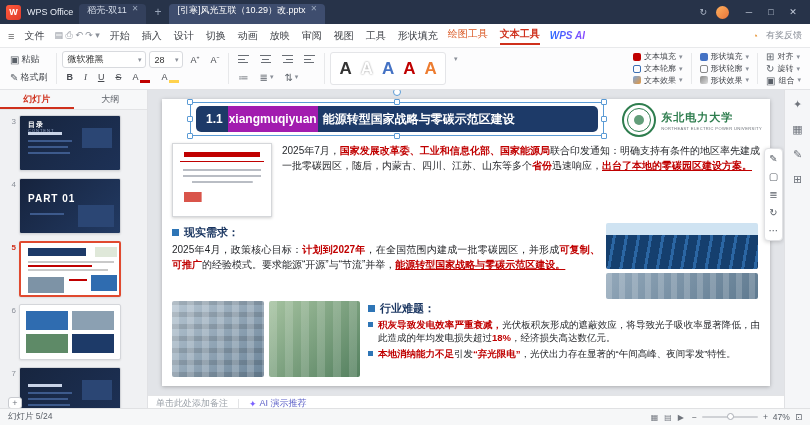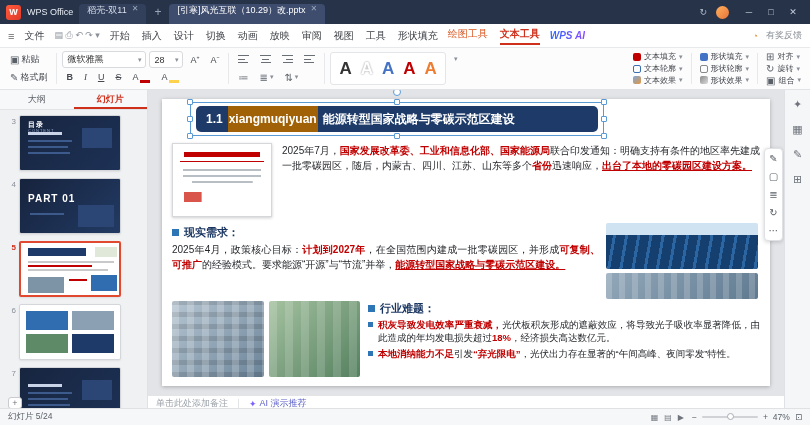--- a/index.html
+++ b/index.html
@@ -78,21 +78,21 @@
 .thumb-label{position:absolute;left:8px;top:4px;color:#fff;font-size:7px;font-weight:bold;letter-spacing:1px}
 .thumb-label.big{top:14px;font-size:10px}
 .thumb-sub{position:absolute;left:8px;top:12px;color:#93a4c4;font-size:4px;letter-spacing:1px}
 .new-slide{position:absolute;bottom:2px;left:8px;width:14px;height:12px;border:1px solid #c9cbd0;border-radius:3px;background:#fff;color:#70757d;font-size:9px;display:flex;align-items:center;justify-content:center}
 
 
 .canvas{position:absolute;top:90px;left:148px;right:26px;bottom:30px;background:#e2e4e8;overflow:hidden}
 .slide{position:absolute;left:14px;top:9px;width:608px;height:287px;background:#fff;box-shadow:0 1px 4px rgba(0,0,0,.25)}
 .sel-box{position:absolute;left:28px;top:3px;width:414px;height:34px;border:1px solid #5b9bd5}
 .slide-title-bar{position:absolute;inset:3px 5px;background:#1d3a68;border-radius:5px;display:flex;align-items:center;padding:0 10px;gap:5px;color:#fff;font-weight:bold;font-size:12px;white-space:nowrap;overflow:hidden}
-.t-hl{background:#a16207;padding:17px 1px}
+.t-hl{background:#a21caf;padding:17px 1px}
 .h{position:absolute;width:6px;height:6px;background:#fff;border:1px solid #5b9bd5;border-radius:1px}
 .h.nw{left:-4px;top:-4px}.h.ne{right:-4px;top:-4px}.h.sw{left:-4px;bottom:-4px}.h.se{right:-4px;bottom:-4px}
 .h.w{left:-4px;top:50%;margin-top:-3px}.h.e{right:-4px;top:50%;margin-top:-3px}.h.n{left:50%;margin-left:-3px;top:-4px}.h.s{left:50%;margin-left:-3px;bottom:-4px}
 .rot{position:absolute;left:50%;top:-15px;width:8px;height:8px;margin-left:-4px;border:1.5px solid #5b9bd5;border-radius:50%;background:#fff}
 .logo{position:absolute;right:8px;top:4px;display:flex;align-items:center;gap:5px}
 .logo-circle{width:34px;height:34px;border-radius:50%;border:2.5px solid #2e7d4e;position:relative}
 .logo-circle::before{content:"";position:absolute;inset:3px;border:1.5px solid #2e7d4e;border-radius:50%}
 .logo-circle::after{content:"";position:absolute;inset:10px;background:#2e7d4e;border-radius:50%;opacity:.75}
 .logo-cn{color:#2e7d4e;font-weight:bold;font-size:11px;letter-spacing:1px}
 .logo-en{color:#6a6f76;font-size:4px;letter-spacing:.4px;margin-top:1px}
@@ -315,22 +315,22 @@
       <button class="tb-btn">
           <span class="gly">▣</span>
           <span>组合</span>
           <span class="caret">▾</span>
         </button>
     </div>
   </div>
 
   <div class="left-panel">
     <div id="panel-tabs">
+        <div class="panel-tab active">幻灯片</div>
         <div class="panel-tab">大纲</div>
-        <div class="panel-tab active">幻灯片</div>
       </div>
     <div id="thumb-list">
         <div class="thumb-row">
           <div class="thumb-num">3</div>
           <div class="thumb dark">
             <div class="thumb-label">目录</div>
             <div class="thumb-sub">CONTENT</div>
           </div>
         </div>
         <div class="thumb-row">
@@ -368,20 +368,27 @@
         <span class="h sw"></span>
         <span class="h s"></span>
         <span class="h se"></span>
         <div class="slide-title-bar">
           <span>1.1</span>
           <span class="t-hl">xiangmuqiyuan</span>
           <span>能源转型国家战略与零碳示范区建设</span>
         </div>
       </div>
 
+      <div class="logo">
+        <div class="logo-circle"></div>
+        <div>
+          <div class="logo-cn">东北电力大学</div>
+          <div class="logo-en">NORTHEAST ELECTRIC POWER UNIVERSITY</div>
+        </div>
+      </div>
 
       <div class="sec sec1">
         <div class="doc-img"></div>
         <div class="sec-text">
           <div class="sec-body"><span>2025年7月，</span><span class="seg-red">国家发展改革委、工业和信息化部、国家能源局</span><span>联合印发通知：明确支持有条件的地区率先建成一批零碳园区，随后，内蒙古、四川、江苏、山东等多个</span><span class="seg-red">省份</span><span>迅速响应，</span><span class="seg-redu">出台了本地的零碳园区建设方案。</span></div>
         </div>
       </div>
 
       <div class="sec sec2">
         <div class="sec-head">

